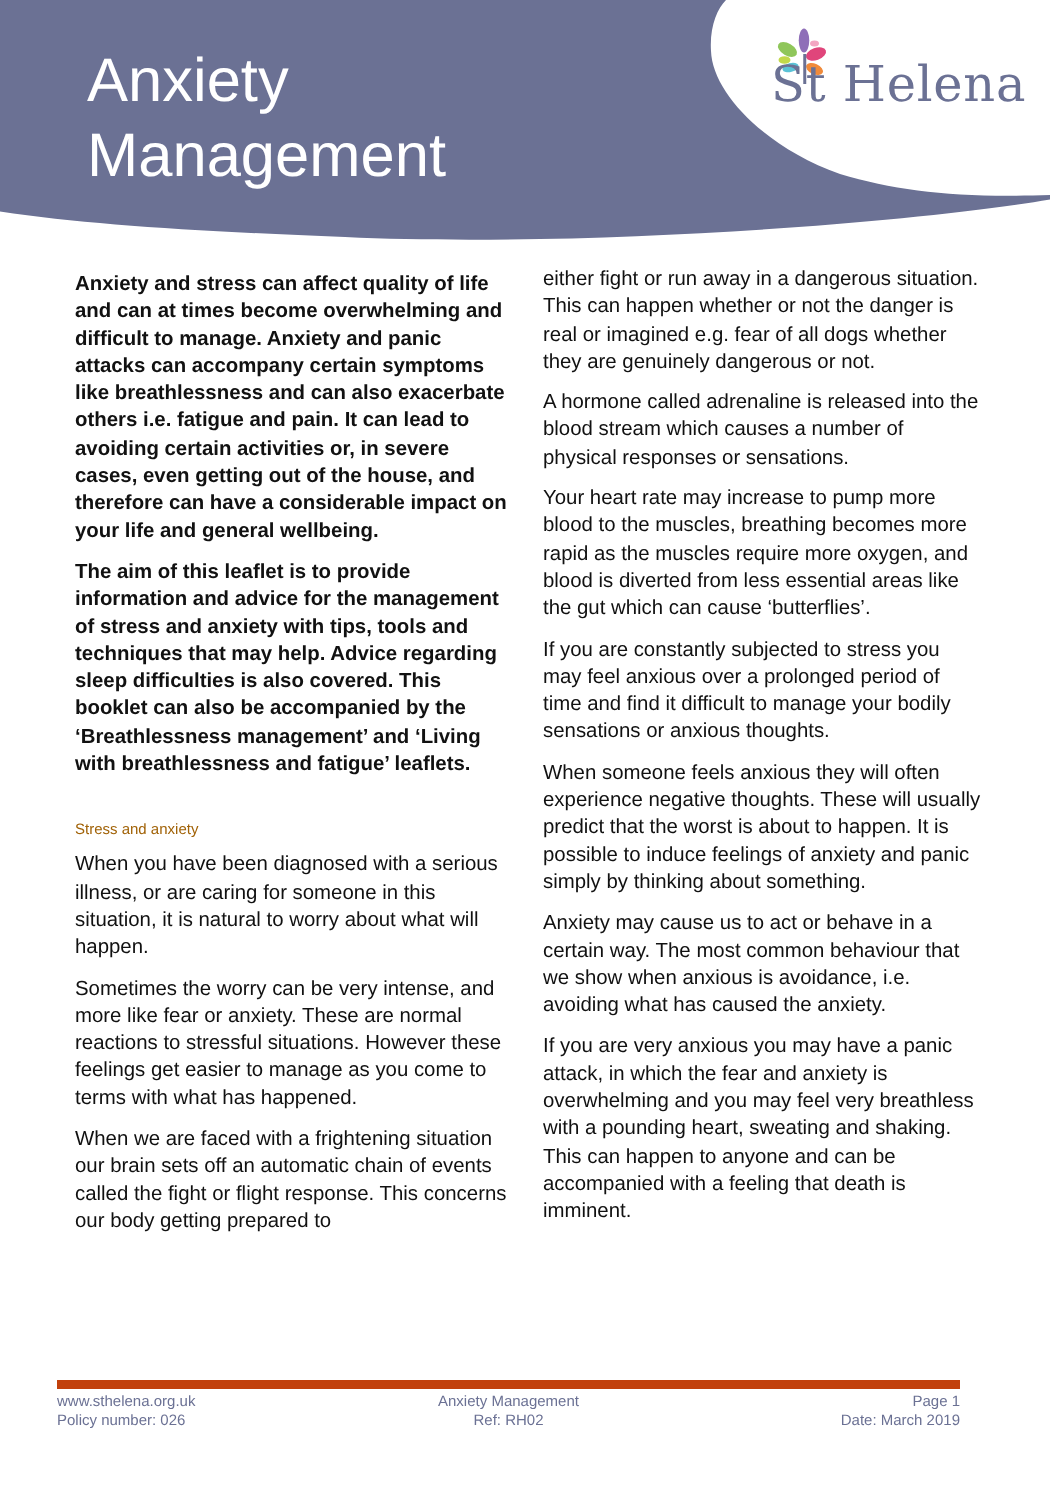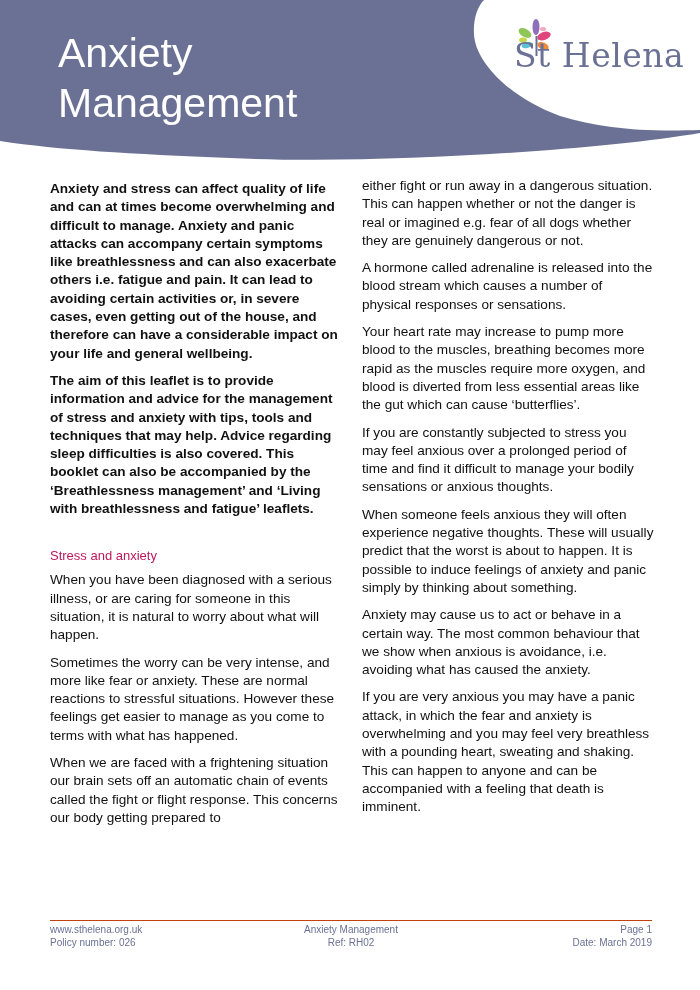--- a/index.html
+++ b/index.html
@@ -28,28 +28,28 @@
     font-family: "DejaVu Sans", sans-serif; font-size: 9.5px; line-height: 11px;
     color: #6b7194; white-space: nowrap;
   }
   .flower { position: absolute; left: 74px; top: 0px; }
   .col { position: absolute; top: 180px; width: 292px; }
   .col-left { left: 50px; }
   .col-right { left: 362px; top: 177px; }
   p { margin: 0 0 9px 0; font-size: 13.6px; line-height: 18.3px; }
   .lead { font-weight: bold; font-size: 13.6px; line-height: 18.3px; }
   .h-section {
-    color: #be185d; font-size: 13px; margin: 30px 0 8px 0; font-weight: normal;
+    color: #a16207; font-size: 10px; margin: 30px 0 8px 0; font-weight: normal;
   }
   .h-sub {
     color: #9b7cbd; font-size: 14.5px; font-weight: bold; margin: 8px 0 11px 0;
   }
   .footer {
-    position: absolute; left: 50px; top: 920px; width: 602px;
-    border-top: 1px solid #c2410c; padding-top: 3px;
+    position: absolute; left: 38px; top: 920px; width: 602px;
+    border-top: 6px solid #c2410c; padding-top: 3px;
     font-size: 10px; line-height: 12.5px; color: #6b7194;
   }
   .footer .f-left { position: absolute; left: 0; top: 3px; }
   .footer .f-center { position: absolute; left: 0; width: 100%; top: 3px; text-align: center; }
   .footer .f-right { position: absolute; right: 0; top: 3px; text-align: right; }
 </style>
 </head>
 <body>
 
 <div class="header">

